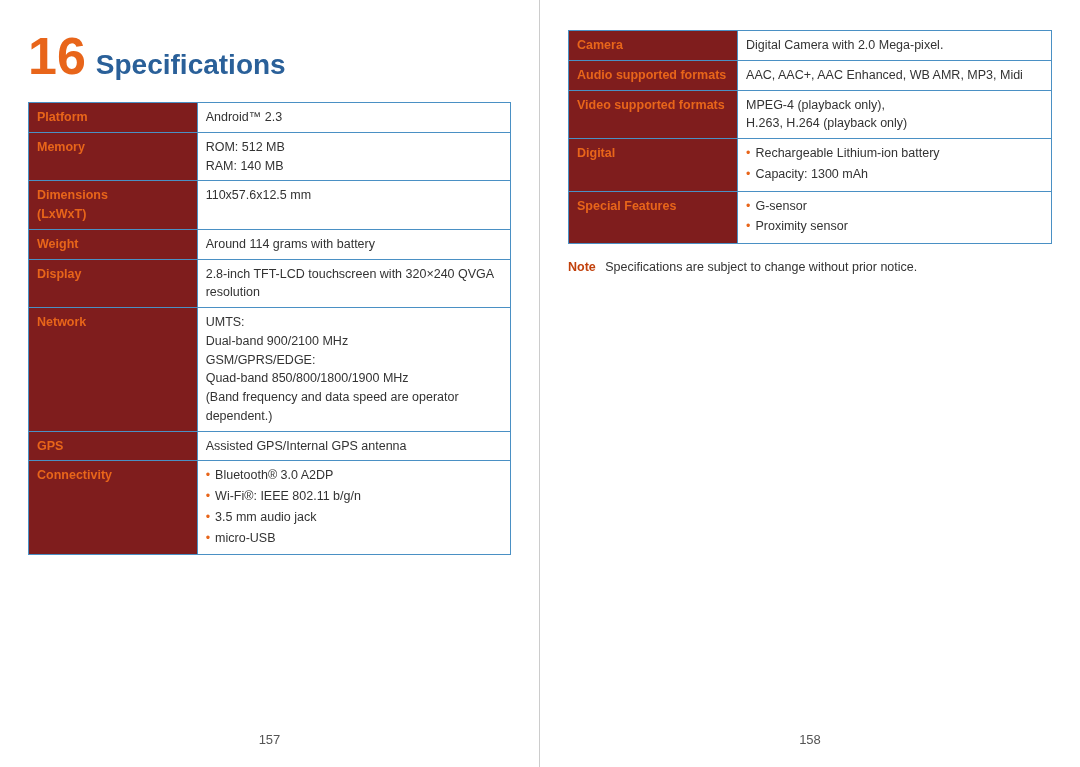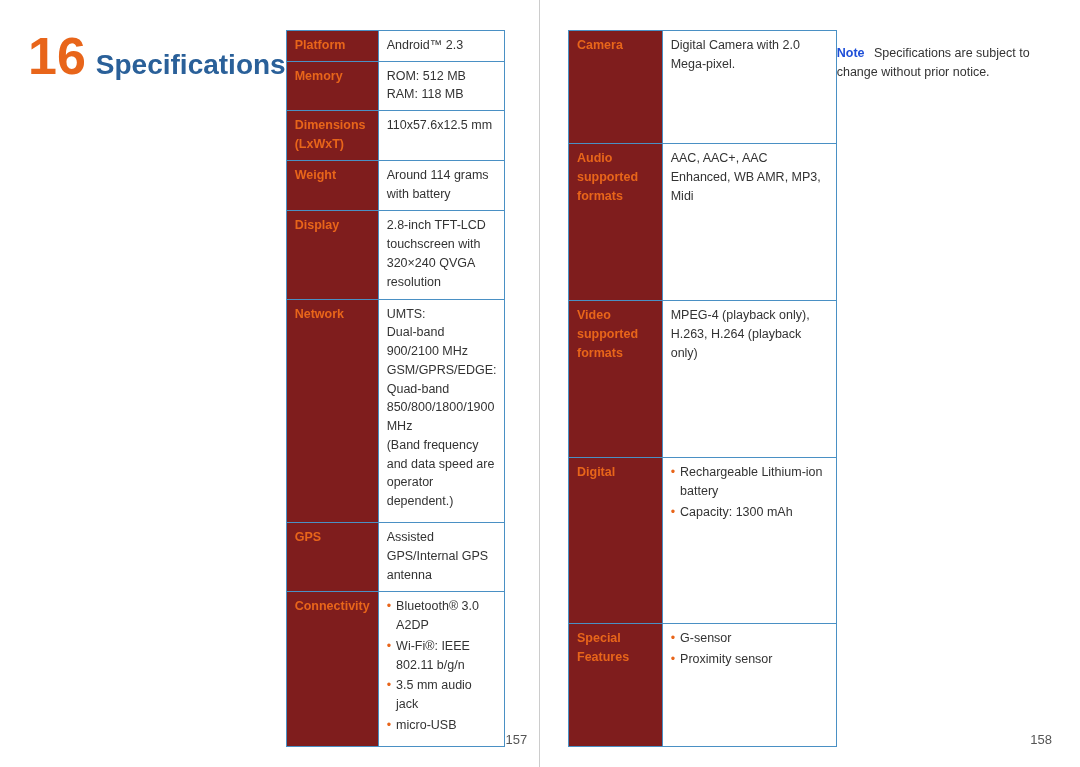--- a/index.html
+++ b/index.html
@@ -14,20 +14,21 @@
       display: flex;
       overflow: hidden;
     }
 
     .page {
       width: 540px;
       height: 767px;
       padding: 30px 28px 20px 28px;
       position: relative;
       display: flex;
+      flex-direction: column;
     }
 
     .page-left {
       border-right: 1px solid #ccc;
     }
 
     .page-number {
       text-align: center;
       color: #555;
       font-size: 13px;
@@ -96,21 +97,21 @@
     }
 
     .note-section {
       margin-top: 14px;
       font-size: 12.5px;
       line-height: 1.5;
     }
 
     .note-label {
       font-weight: bold;
-      color: #1d4ed8;
+      color: #c2410c;
       margin-right: 6px;
     }
   </style>
 </head>
 <body>
 
 <div class="page page-left">
   <div class="chapter-header">
     <span class="chapter-number">16</span>
     <span class="chapter-title">Specifications</span>
@@ -119,21 +120,21 @@
   <table class="spec-table">
     <tbody id="left-table-body">
         <tr>
           <td class="label-cell">Platform</td>
           <td class="value-cell">Android™ 2.3</td>
         </tr>
         <tr>
           <td class="label-cell">Memory</td>
           <td class="value-cell">
             <div>ROM: 512 MB</div>
-            <div>RAM: 118 MB</div>
+            <div>RAM: 140 MB</div>
           </td>
         </tr>
         <tr>
           <td class="label-cell">Dimensions<br>(LxWxT)</td>
           <td class="value-cell">110x57.6x12.5 mm</td>
         </tr>
         <tr>
           <td class="label-cell">Weight</td>
           <td class="value-cell">Around 114 grams with battery</td>
         </tr>

